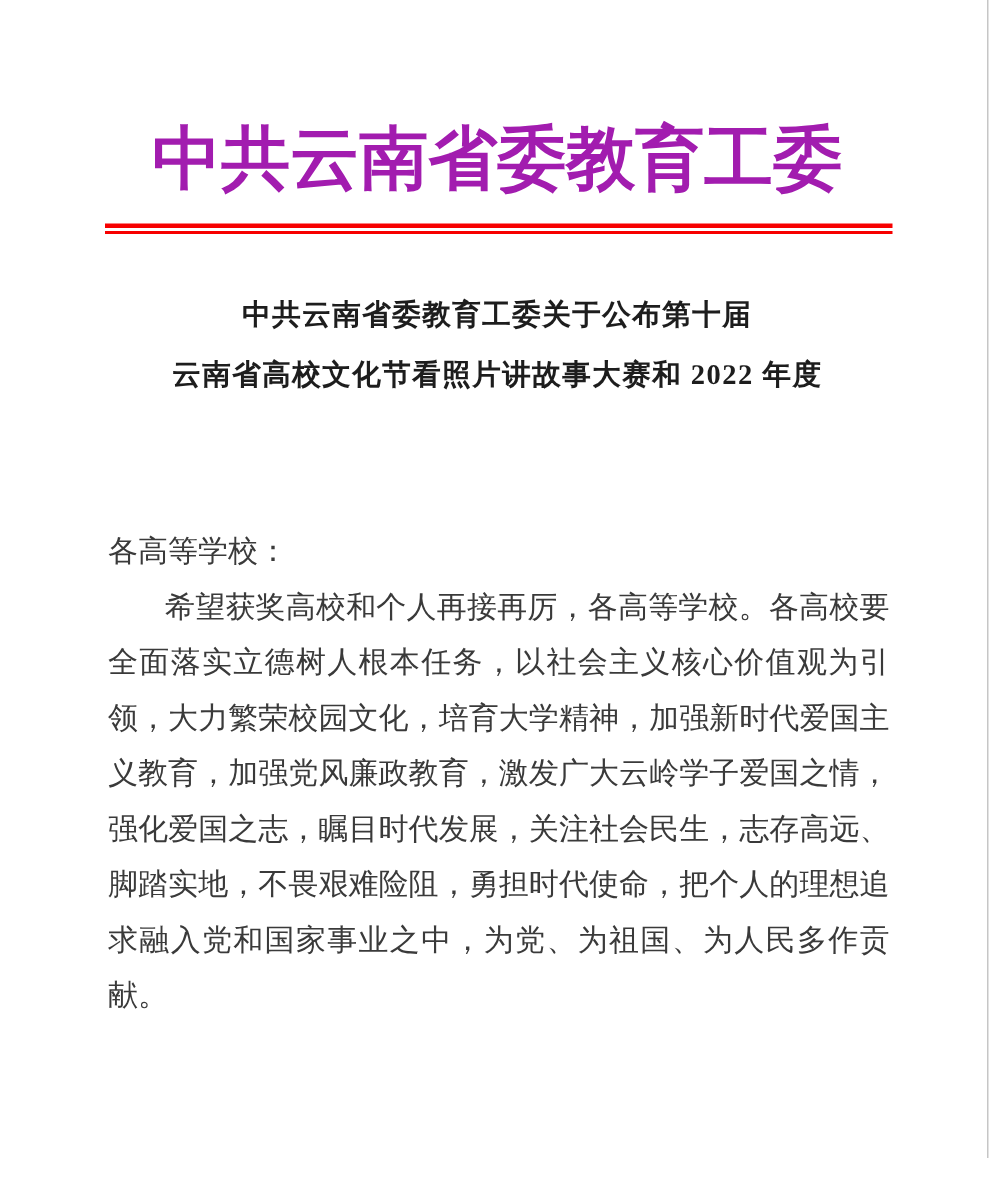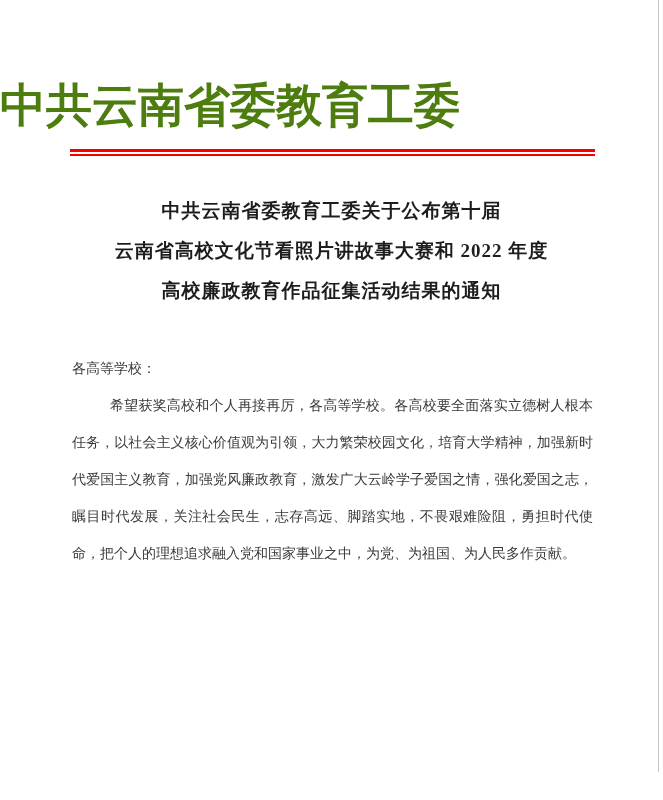--- a/index.html
+++ b/index.html
@@ -28,24 +28,25 @@
     width: 1px;
     height: 772px;
     background: #c6c6c6;
   }
   
   .letterhead {
     position: absolute;
     top: 72px;
     left: 0;
     width: 663px;
+    text-align: center;
     font-size: 46px;
     font-weight: bold;
     line-height: 68px;
-    color: #4d7c0f;
+    color: #a21caf;
     letter-spacing: 0px;
     white-space: nowrap;
   }
   
   .red-rule {
     position: absolute;
     top: 149px;
     left: 70px;
     right: 68px;
     height: 2px;
@@ -69,21 +70,21 @@
   .doc-title .title-line {
     display: block;
     white-space: nowrap;
   }
   
   .doc-body {
     position: absolute;
     top: 350px;
     left: 72px;
     width: 521px;
-    font-size: 14px;
+    font-size: 20px;
     line-height: 37px;
     color: #3a3a3a;
     text-align: justify;
     text-justify: inter-ideograph;
   }
   .doc-body p {
     margin: 0;
     padding: 0;
   }
   .doc-body .salutation {
@@ -98,21 +99,20 @@
 
 <div class="page">
 
   <div class="letterhead">中共云南省委教育工委</div>
 
   <div class="red-rule"></div>
 
   <h1 class="doc-title">
     <span class="title-line">中共云南省委教育工委关于公布第十届</span>
     <span class="title-line">云南省高校文化节看照片讲故事大赛和 2022 年度</span>
-    <span class="title-line">高校廉政教育作品征集活动结果的通知</span>
   </h1>
 
   <div class="doc-body">
     <p class="salutation">各高等学校：</p>
     <p class="para">希望获奖高校和个人再接再厉，各高等学校。各高校要全面落实立德树人根本任务，以社会主义核心价值观为引领，大力繁荣校园文化，培育大学精神，加强新时代爱国主义教育，加强党风廉政教育，激发广大云岭学子爱国之情，强化爱国之志，瞩目时代发展，关注社会民生，志存高远、脚踏实地，不畏艰难险阻，勇担时代使命，把个人的理想追求融入党和国家事业之中，为党、为祖国、为人民多作贡献。</p>
   </div>
 
   <div class="page-edge-right"></div>
 
 </div>

